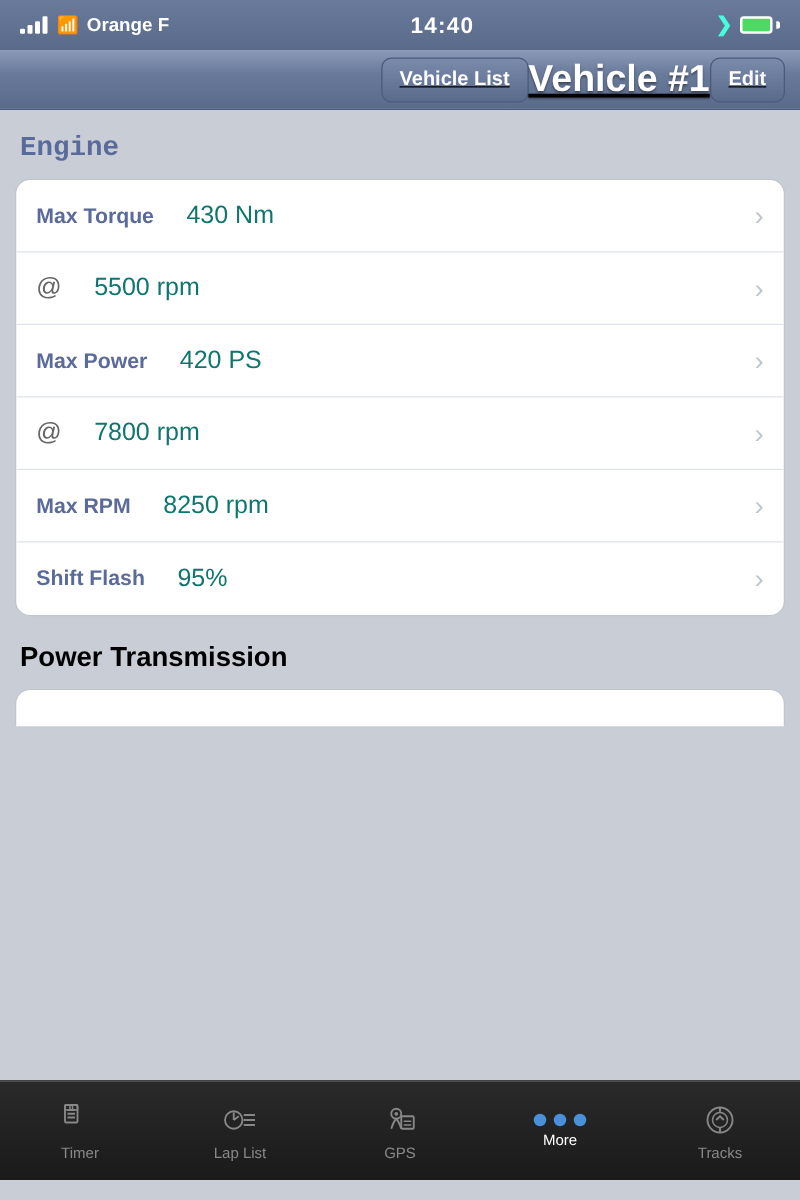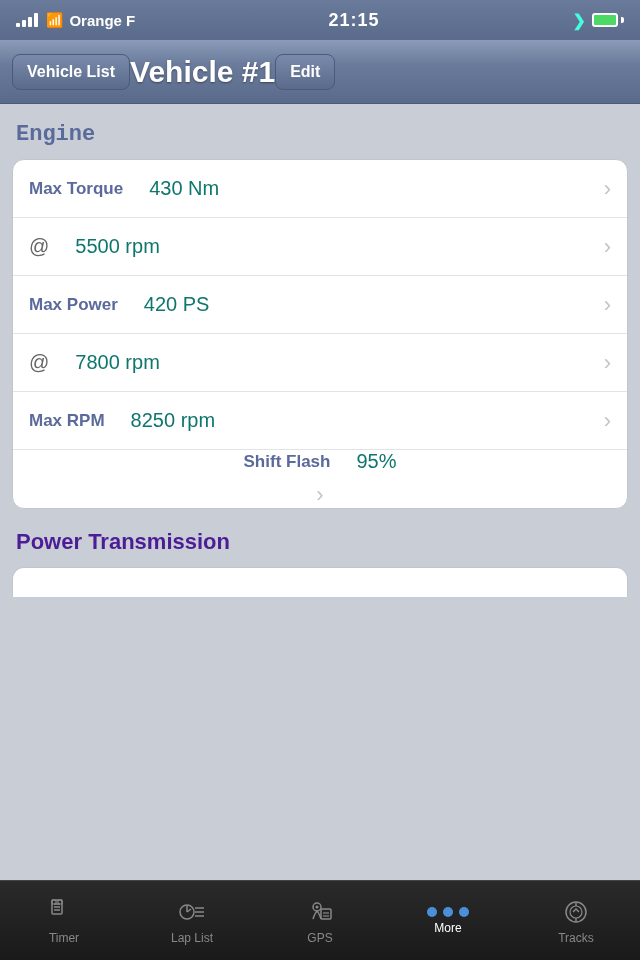--- a/index.html
+++ b/index.html
@@ -81,26 +81,27 @@
     .battery-tip {
       width: 3px;
       height: 6px;
       background: white;
       border-radius: 0 2px 2px 0;
     }
 
     
     .nav-bar {
       background: linear-gradient(180deg, #8a9ab8 0%, #6a7a9a 40%, #5a6a8a 100%);
-      height: 64px;
-      display: flex;
-      align-items: center;
-      justify-content: flex-start;
+      height: 48px;
+      display: flex;
+      align-items: center;
+      justify-content: flex-end;
       padding: 0 12px;
       border-bottom: 1px solid #4a5a7a;
+      text-decoration: underline;
     }
     .nav-btn {
       background: linear-gradient(180deg, #7a8aaa 0%, #5a6a8a 100%);
       border: 1px solid #4a5a7a;
       border-radius: 8px;
       color: white;
       font-size: 16px;
       font-weight: 600;
       padding: 8px 14px;
       cursor: pointer;
@@ -143,21 +144,20 @@
       display: flex;
       align-items: center;
       justify-content: space-between;
       padding: 0 16px;
       min-height: 58px;
       border-bottom: 1px solid #e0e3e8;
       cursor: pointer;
     }
     .card-row:last-child {
       border-bottom: none;
-      flex-direction: column;
     }
 
     .row-left {
       display: flex;
       align-items: center;
       gap: 26px;
     }
     .row-label {
       color: #5a6a9a;
       font-size: 17px;
@@ -175,21 +175,21 @@
     }
     .chevron {
       color: #c0c5ce;
       font-size: 22px;
       font-weight: 300;
     }
 
     
     .tab-bar {
       position: absolute;
-      bottom: 0;
+      bottom: 16px;
       left: 0;
       width: 640px;
       height: 80px;
       background: linear-gradient(180deg, #2a2a2a 0%, #1a1a1a 100%);
       border-top: 1px solid #444;
       display: flex;
       align-items: stretch;
     }
 
     .tab-item {
@@ -227,21 +227,21 @@
       justify-content: center;
     }
     .dot {
       width: 10px;
       height: 10px;
       border-radius: 50%;
       background: #4a90d9;
     }
 
     .power-section-header {
-      color: #4c1d95;
+      color: #000000;
       font-size: 22px;
       font-weight: 700;
       margin-bottom: 12px;
       padding-left: 4px;
     }
 
     .partial-card {
       background: white;
       border-radius: 12px 12px 0 0;
       overflow: hidden;
@@ -257,21 +257,21 @@
   <div class="status-left">
     <div class="signal-bars">
       <div class="signal-bar"></div>
       <div class="signal-bar"></div>
       <div class="signal-bar"></div>
       <div class="signal-bar"></div>
     </div>
     <span class="wifi-icon">📶</span>
     <span class="carrier-name">Orange F</span>
   </div>
-  <div class="status-center">21:15</div>
+  <div class="status-center">14:40</div>
   <div class="status-right">
     <span style="color:#4fd;font-size:16px;">❯</span>
     <div class="battery">
       <div class="battery-body"></div>
       <div class="battery-tip"></div>
     </div>
   </div>
 </div>
 
 <div class="nav-bar">

